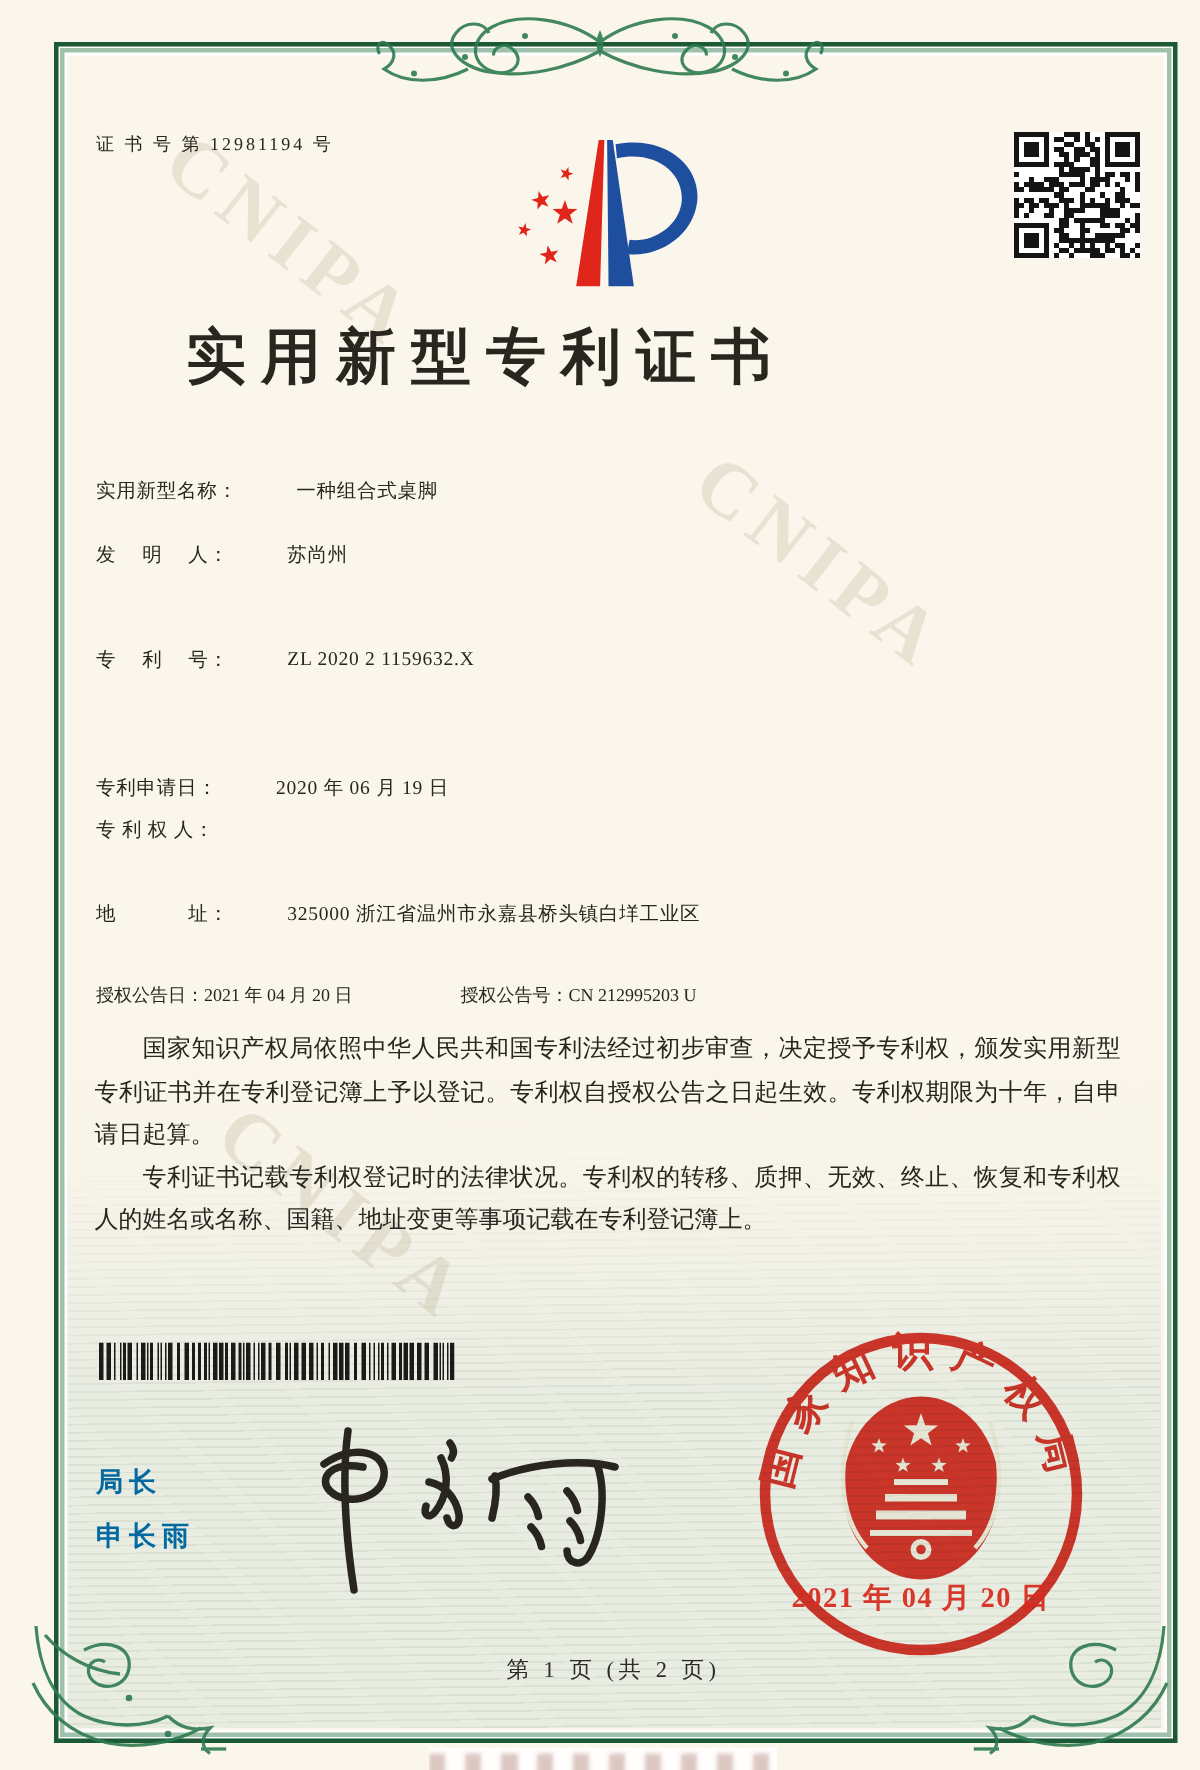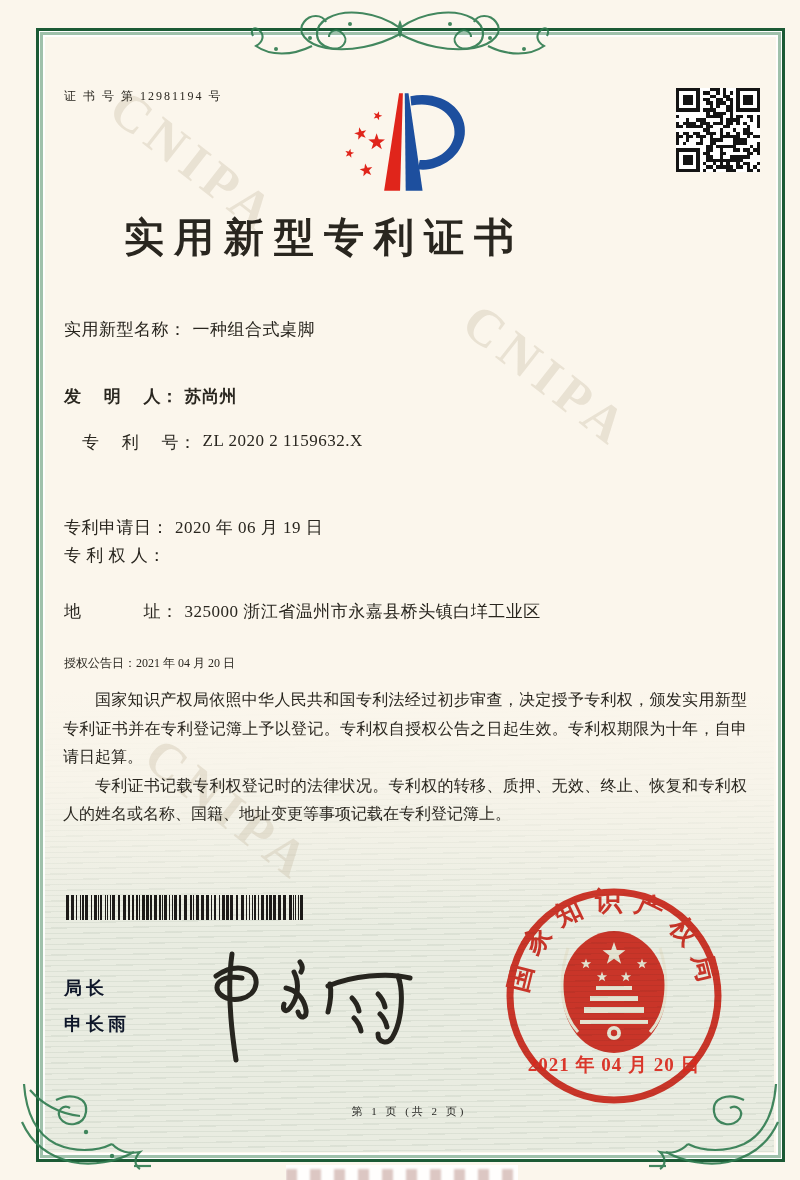--- a/index.html
+++ b/index.html
@@ -12,32 +12,32 @@
       linear-gradient(180deg,#fbf6ec 0%,rgba(251,246,236,.8) 20%,rgba(251,246,236,0) 52%),
       repeating-linear-gradient(179.3deg,rgba(138,156,138,.14) 0 1.2px,rgba(0,0,0,0) 1.2px 5.4px),
       #e9ece1;}
   
   .frame{left:36px;top:28px;width:743px;height:1128px;border:3px solid #1b5a35;
     box-shadow:inset 0 0 0 1px #ffffff,inset 0 0 0 4px #9fc1ab,inset 0 0 0 6px rgba(255,255,255,.9);}
   .wm{font-family:"Liberation Serif",serif;font-weight:bold;font-size:52px;letter-spacing:7px;
       color:rgba(191,178,152,.30);transform:rotate(38deg);transform-origin:left top;user-select:none;}
   .num-line{left:64px;top:88px;font-size:12px;letter-spacing:2px;}
   .title{left:0;top:210px;width:648px;text-align:center;font-size:40px;font-weight:bold;letter-spacing:10px;}
-  .frow{left:64px;width:690px;font-size:17px;letter-spacing:.5px;display:flex;}
+  .frow{left:64px;width:690px;font-size:13px;letter-spacing:.5px;display:flex;gap:33px;}
   .frow .lab{white-space:pre;}
   .frow .val{margin-left:6px;white-space:pre;}
   .grant{left:64px;top:655px;width:700px;font-size:12px;display:flex;}
   .grant .g2{margin-left:72px;}
   .paras{left:63px;top:686px;width:684px;font-size:16px;line-height:28.5px;text-align:justify;}
   .paras p{margin:0;text-indent:2em;}
   .signer{left:64px;font-family:"Liberation Sans","DejaVu Sans",sans-serif;
-          font-size:18px;font-weight:600;letter-spacing:4px;color:#0f172a;}
+          font-size:18px;font-weight:600;letter-spacing:4px;color:#0369a1;}
   .seal-date{left:500px;top:1052px;width:228px;text-align:center;color:#d9281c;
              font-size:19px;font-weight:bold;letter-spacing:1px;opacity:.92;}
-  .footer{left:36px;top:1104px;width:746px;text-align:center;font-size:11px;letter-spacing:3px;color:#2b2b28;}
+  .footer{left:36px;top:1104px;width:746px;text-align:center;font-size:15px;letter-spacing:3px;color:#2b2b28;}
   .qrbox{left:676px;top:88px;width:84px;height:84px;background:#fff;padding:0;}
   .cutoff{left:286px;top:1165px;width:232px;height:15px;background:rgba(255,255,255,.9);
     overflow:hidden;}
   .cutoff .smudge{width:100%;height:26px;margin-top:4px;filter:blur(1.3px);opacity:.55;
     background:repeating-linear-gradient(90deg,rgba(150,88,78,.6) 0 11px,transparent 11px 24px);}
   .sealwrap{left:498px;top:880px;width:232px;height:232px;opacity:.92;mix-blend-mode:multiply;}
   .flip{transform:scaleX(-1);}
 </style>
 </head>
 <body>
@@ -350,43 +350,46 @@
         <rect x="2" y="20" width="3" height="3" fill="#141414"></rect>
       </svg>
   </div>
 
   <div class="abs title">实用新型专利证书</div>
 
   <div class="abs frow" style="top:318px;">
     <span class="lab">实用新型名称：</span>
     <span class="val">一种组合式桌脚</span>
   </div>
-  <div class="abs frow" style="top:385px;font-weight:bold;">
+  <div class="abs frow" style="top:361px;">
     <span class="lab">发　 明　 人：</span>
     <span class="val">苏尚州</span>
   </div>
-  <div class="abs frow" style="top:431px;margin-left:18px;">
+  <div class="abs frow" style="top:431px;">
     <span class="lab">专　 利　 号：</span>
     <span class="val">ZL 2020 2 1159632.X</span>
   </div>
   <div class="abs frow" style="top:516px;">
     <span class="lab">专利申请日：</span>
     <span class="val">2020 年 06 月 19 日</span>
   </div>
   <div class="abs frow" style="top:544px;">
     <span class="lab">专 利 权 人：</span>
   </div>
   <div class="abs frow" style="top:600px;">
     <span class="lab">地　 　　 址：</span>
     <span class="val">325000 浙江省温州市永嘉县桥头镇白垟工业区</span>
   </div>
 
   <div class="abs grant">
     <span>
       <span>授权公告日：</span><span>2021 年 04 月 20 日</span>
+    </span>
+    <span class="g2">
+      <span>授权公告号：</span><span>CN 212995203 U</span>
     </span>
   </div>
 
   <div class="abs paras">
     <p>国家知识产权局依照中华人民共和国专利法经过初步审查，决定授予专利权，颁发实用新型专利证书并在专利登记簿上予以登记。专利权自授权公告之日起生效。专利权期限为十年，自申请日起算。</p>
     <p>专利证书记载专利权登记时的法律状况。专利权的转移、质押、无效、终止、恢复和专利权人的姓名或名称、国籍、地址变更等事项记载在专利登记簿上。</p>
   </div>
 
   <div class="abs" style="left:66px;top:895px;">
     <svg id="barcode-svg" width="237" height="25">

